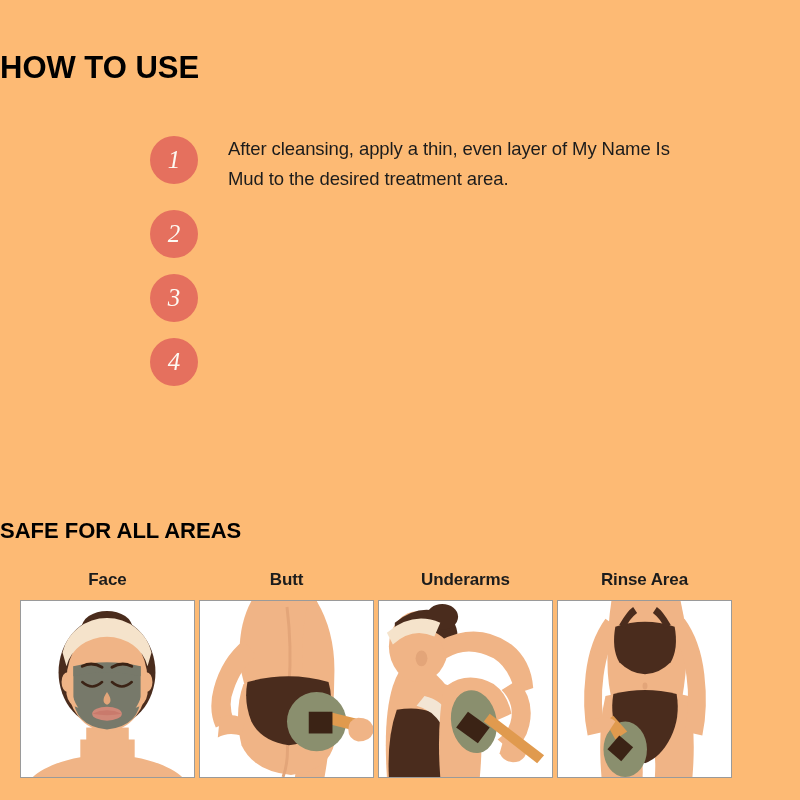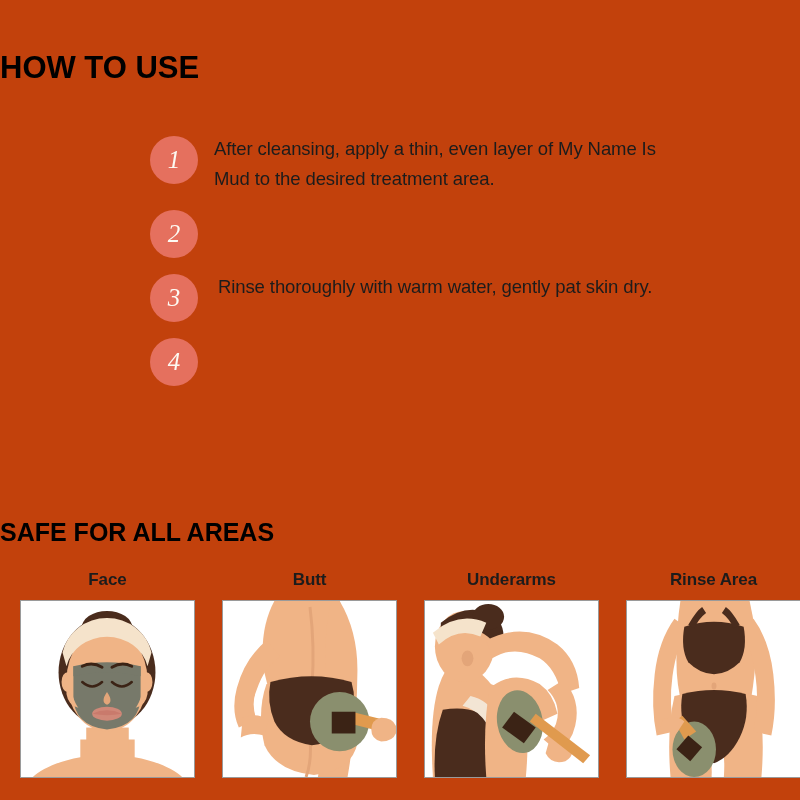--- a/index.html
+++ b/index.html
@@ -2,50 +2,50 @@
 <html><head>
 <meta charset="utf-8">
 <style>
   * { margin:0; padding:0; box-sizing:border-box; }
   html, body {
     width:800px; height:800px;
     background:#fdfaf3;
     font-family:"Liberation Sans", sans-serif;
     overflow:hidden;
   }
-  .page { position:relative; width:800px; height:800px; background:#c2410c; }
+  .page { position:relative; width:800px; height:800px; background:#fdba74; }
   #howto-heading { position:absolute; top:50px; left:0; width:800px; font-size:31px; }
-  #safe-heading  { position:absolute; top:518px; left:0; width:652px; font-size:25px; }
+  #safe-heading  { position:absolute; top:518px; left:0; width:652px; font-size:22px; }
 
   
   .steps { position:absolute; top:134px; left:0; width:800px; }
   .step { position:relative; display:flex; align-items:flex-start; margin-bottom:14px; padding-left:150px; }
   .badge {
     flex:0 0 auto;
     width:48px; height:48px; border-radius:50%;
     background:#e5705e;
     color:#fdfaf3;
     font-family:"Liberation Serif", serif;
     font-style:italic;
     font-size:25px;
     display:flex; align-items:center; justify-content:center;
     margin-top:2px;
   }
   .step-text {
-    margin-left:16px;
+    margin-left:30px;
     width:448px;
     color:#1c1c1c;
     font-size:18.5px;
     line-height:30px;
     letter-spacing:-0.1px;
   }
   .step-3 .step-text { margin-left:20px; }
 
   
-  .areas { position:absolute; top:570px; left:20px; width:760px; display:flex; gap:27px; }
+  .areas { position:absolute; top:570px; left:20px; width:760px; display:flex; gap:4px; }
   .area { width:175px; }
   .area-label {
     text-align:center;
     font-size:17px;
     font-weight:bold;
     color:#1c1c1c;
     margin-bottom:10px;
     letter-spacing:-0.1px;
   }
   .area-frame {
@@ -69,21 +69,20 @@
       <div class="badge">1</div>
       <div class="step-text">After cleansing, apply a thin, even layer of My Name Is Mud to the desired treatment area.</div>
     </div>
 
     <div class="step step-2">
       <div class="badge">2</div>
     </div>
 
     <div class="step step-3">
       <div class="badge">3</div>
-      <div class="step-text">Rinse thoroughly with warm water, gently pat skin dry.</div>
     </div>
 
     <div class="step step-4">
       <div class="badge">4</div>
     </div>
 
   </div>
 
   <h2 id="safe-heading">SAFE FOR ALL AREAS</h2>
 

